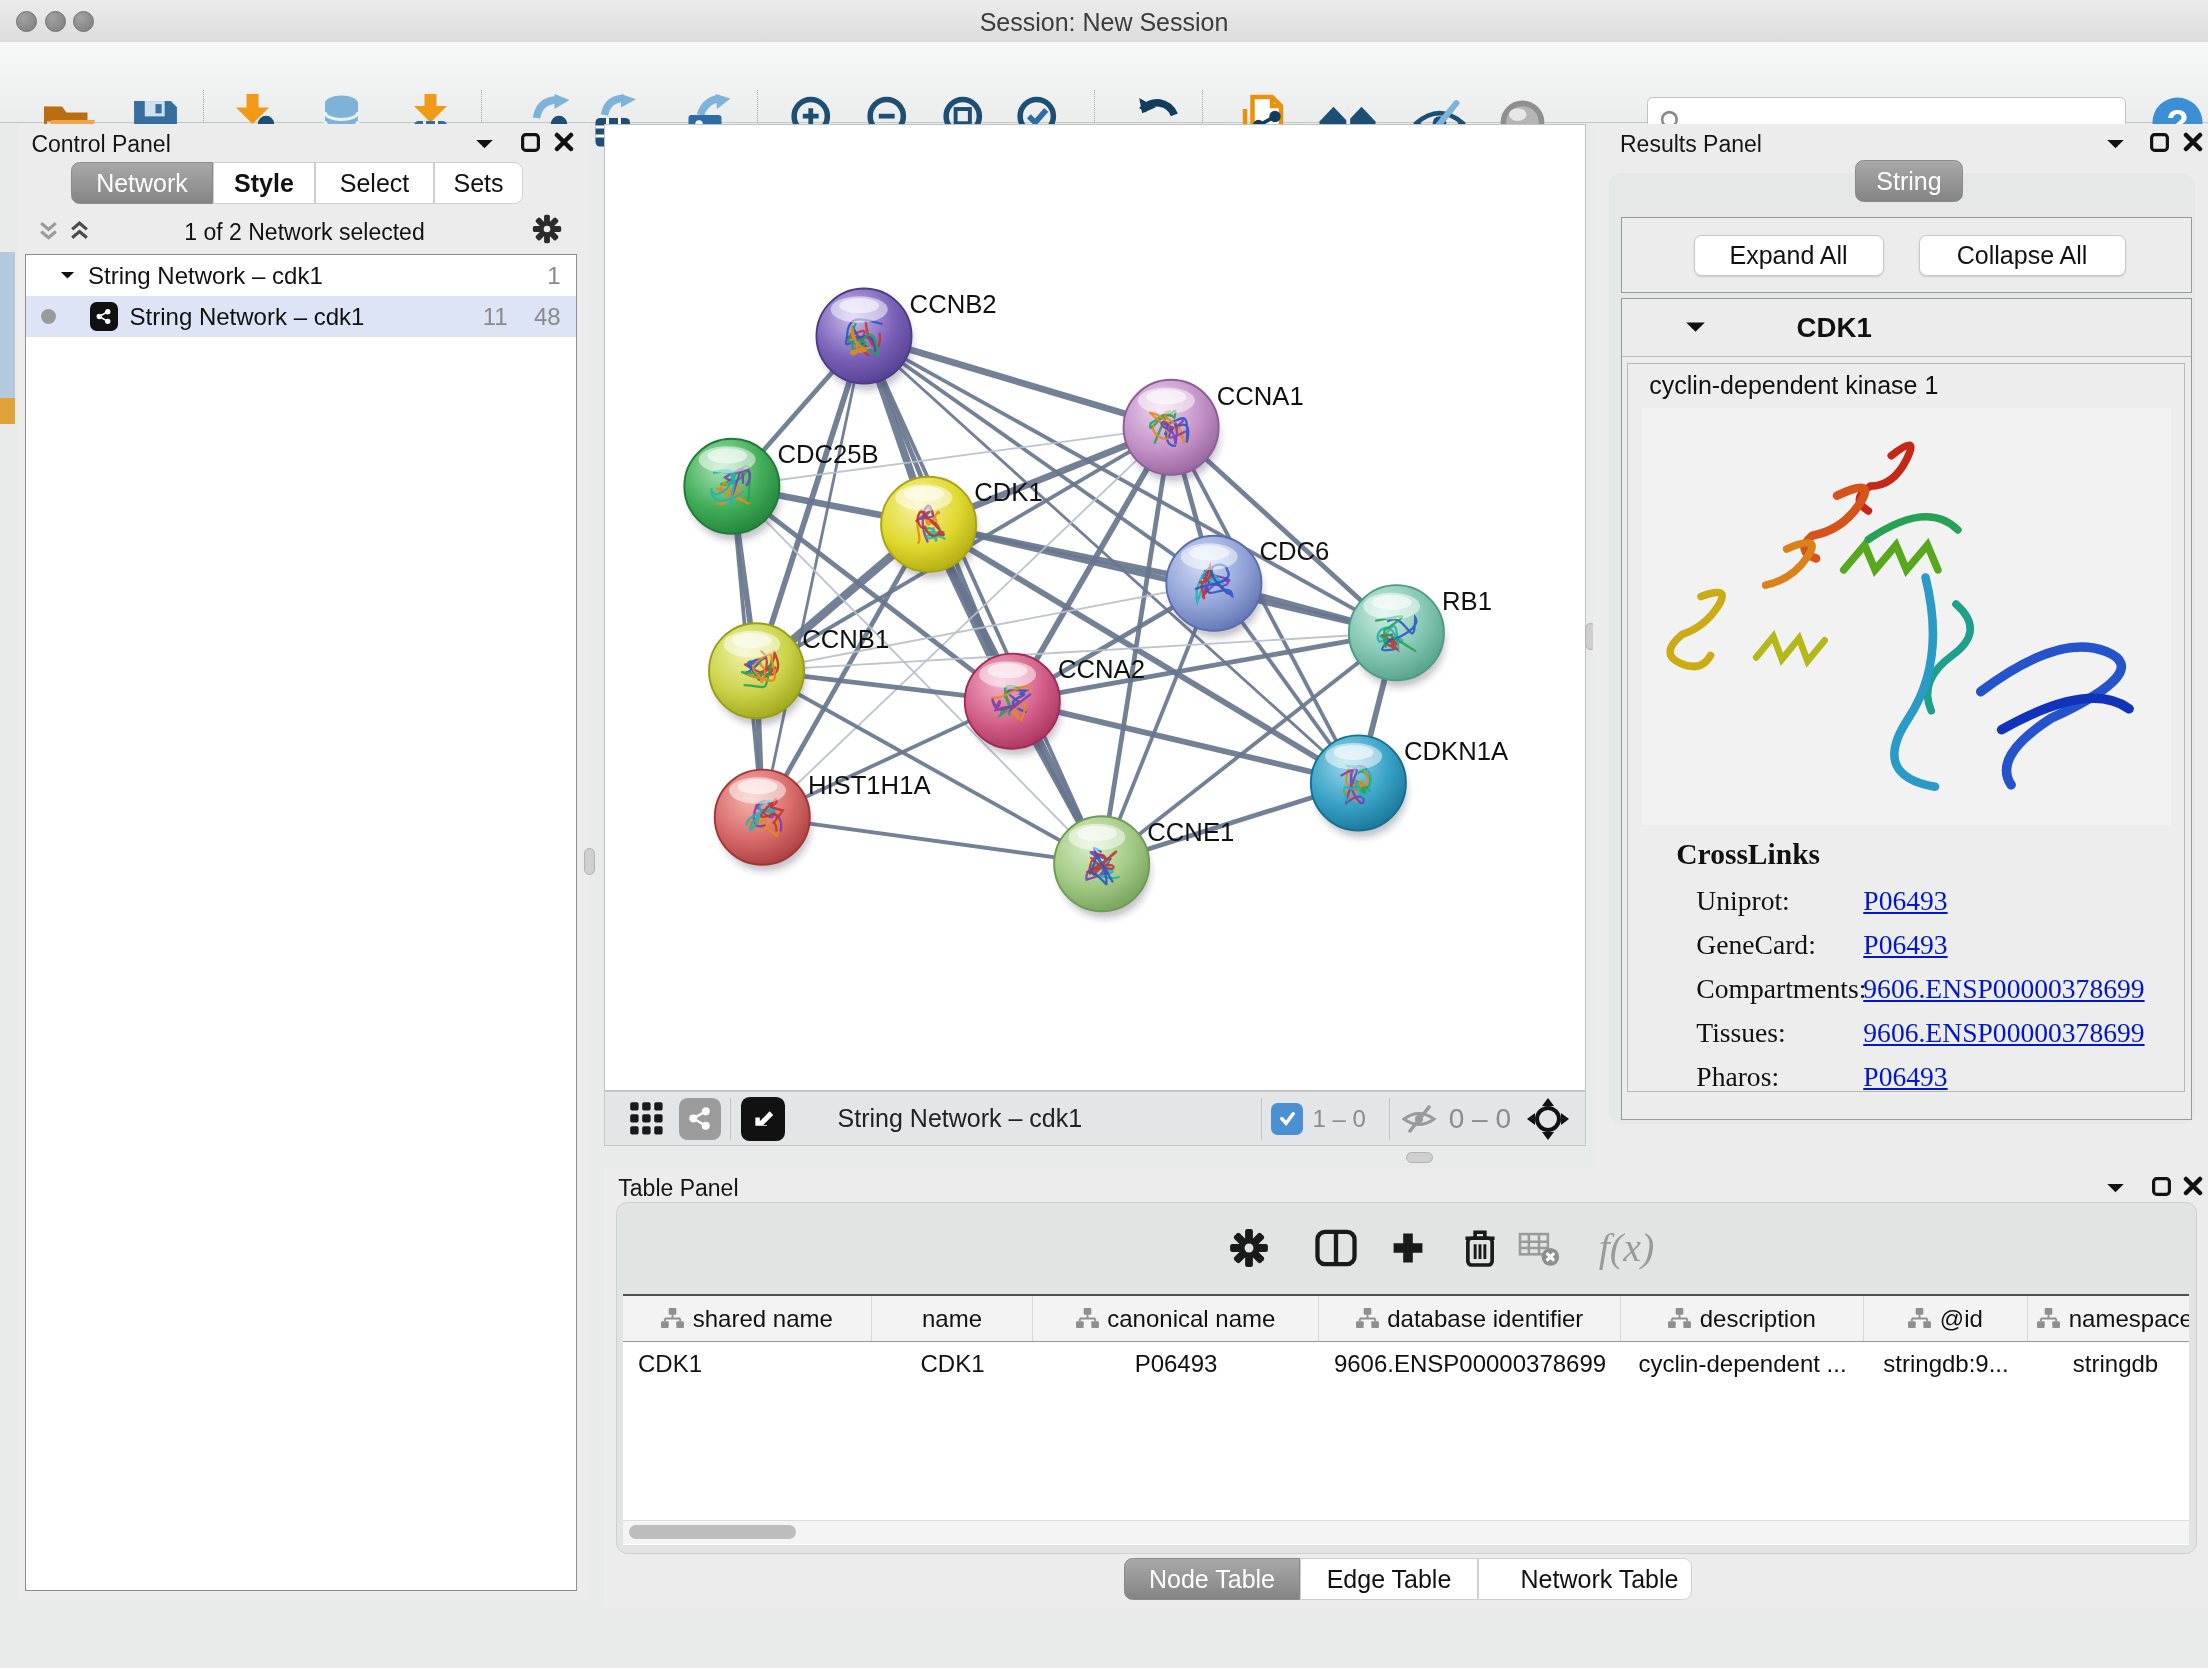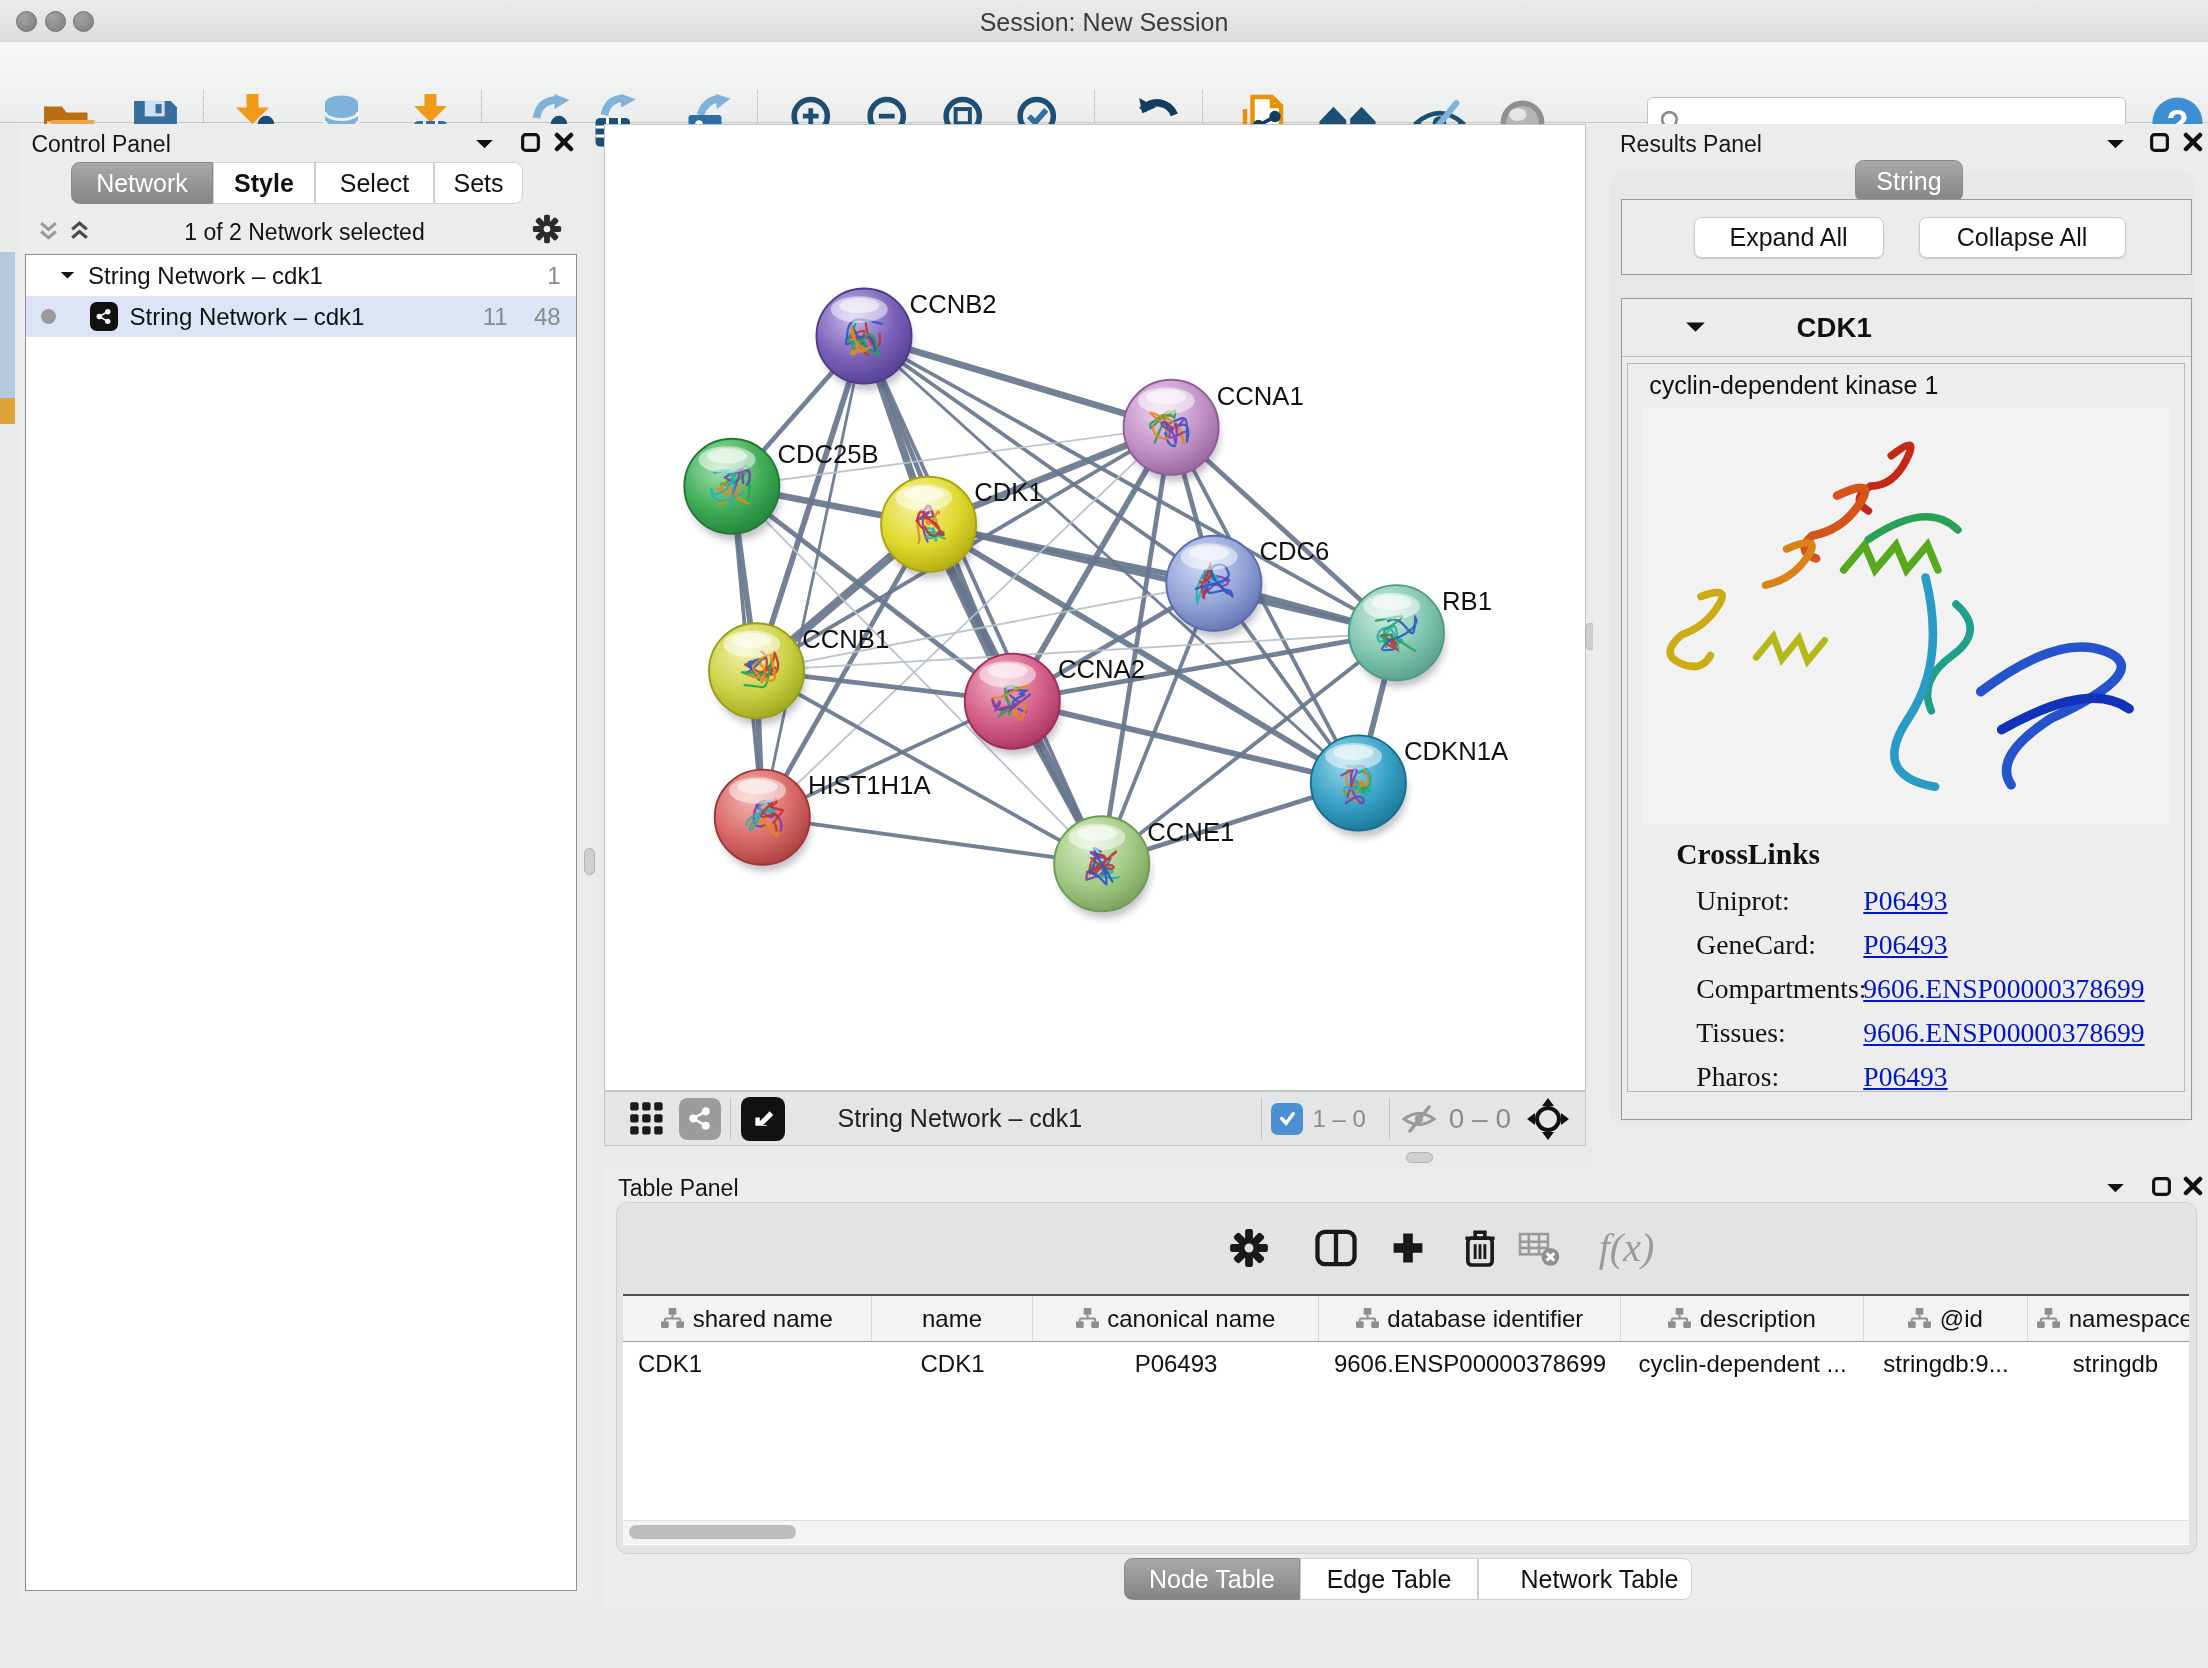--- a/index.html
+++ b/index.html
@@ -649,21 +649,21 @@
       </span>
     <span class="hbtn" style="left:584px;top:3.8px;">
       <svg width="20" height="20" viewBox="0 0 20 20">
           <path d="M3 3l14 14M17 3L3 17" stroke="#111" stroke-width="4.5" stroke-linecap="round"></path>
         </svg>
       </span>
 
     <div class="rpane"></div>
     <div class="abs tabbtn sel" style="left:262px;top:36px;width:108px;border-radius:8.6px;">String</div>
 
-    <div class="rbox" style="top:75px;width:571px;height:76px;text-align:center;">
+    <div class="rbox" style="top:93px;width:571px;height:76px;text-align:center;">
       <div class="pillbtn" style="left:72px;top:17px;width:188px;">Expand All</div>
       <div class="pillbtn" style="left:297px;top:17px;width:205px;">Collapse All</div>
     </div>
 
     <div class="rbox" style="top:174px;width:571px;height:822px;">
       <div style="height:57px;border-bottom:1px solid #bdbdbd;display:flex;align-items:center;">
         <svg width="21" height="14.3" viewBox="0 0 18 12" style="margin-left:63px;">
             <path d="M1 2l8 8 8-8z" fill="#111"></path>
           </svg>
         <span style="margin-left:91px;font-size:27.6px;font-weight:bold;">CDK1</span>

